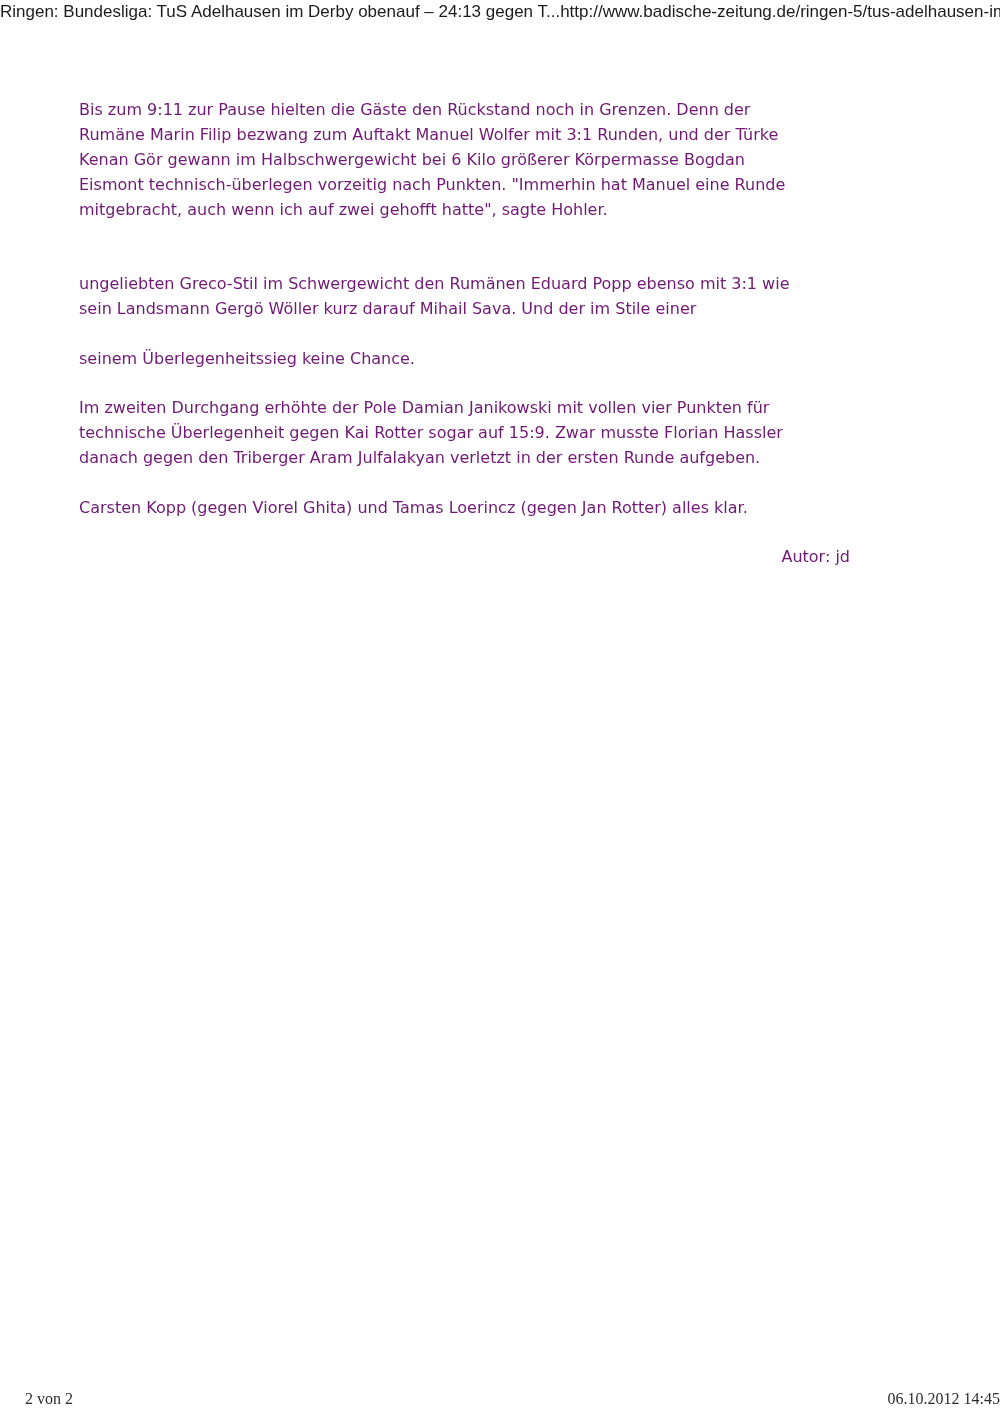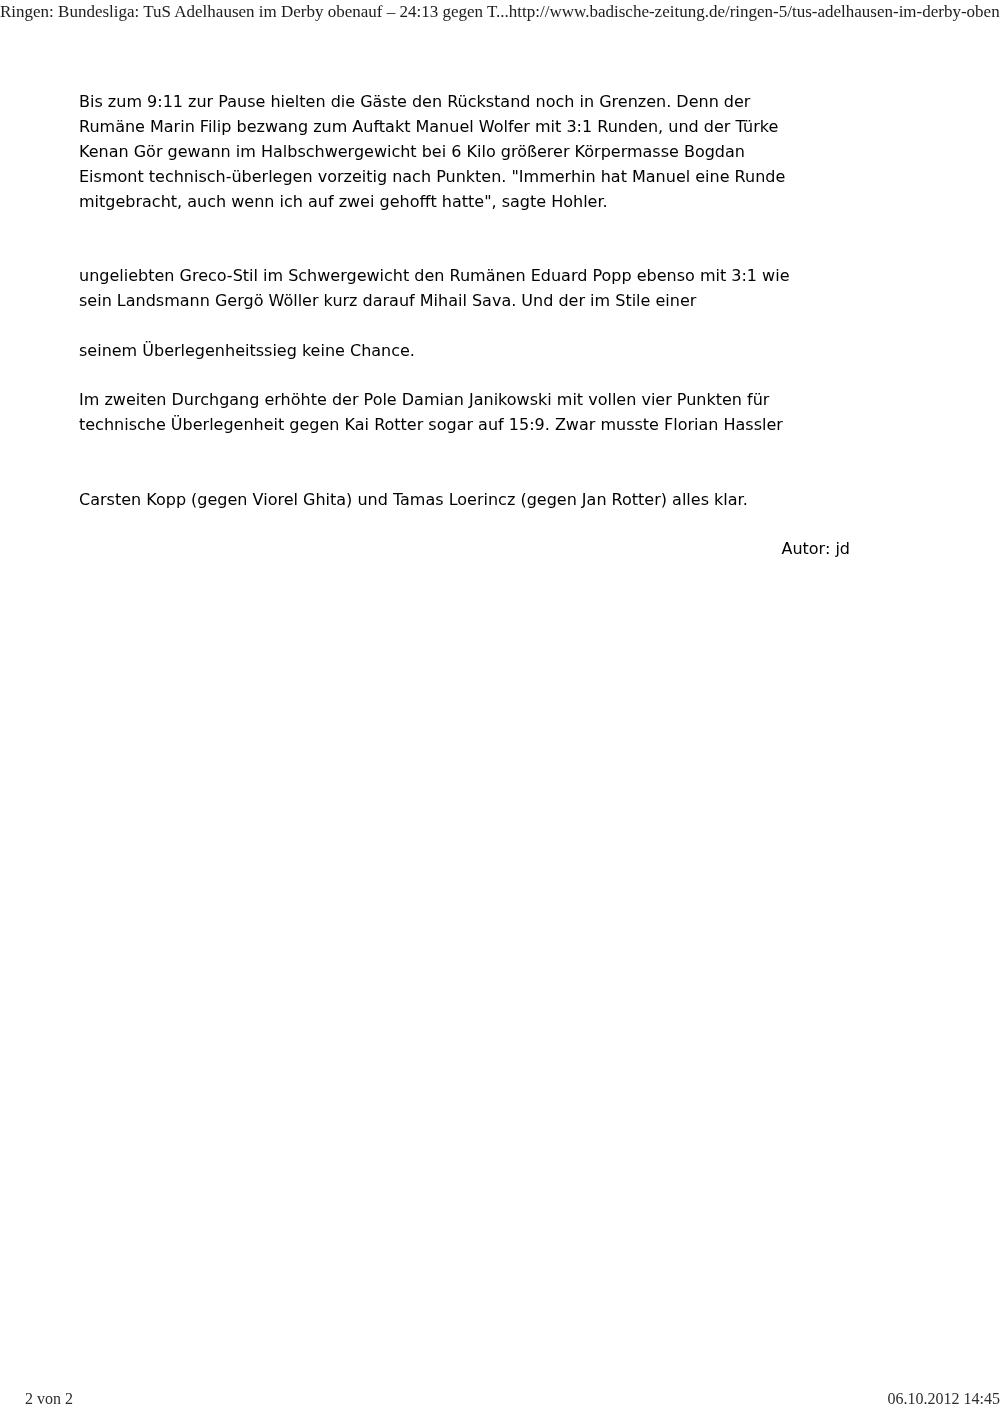--- a/index.html
+++ b/index.html
@@ -11,35 +11,35 @@
     position: relative;
     overflow: hidden;
   }
   .print-header {
     position: absolute;
     top: 2px;
     left: 0;
     width: 1000px;
     display: flex;
     justify-content: space-between;
-    font-family: Liberation Serif, serif;
+    font-family: Liberation Sans, sans-serif;
     font-size: 17px;
     color: #1c1c1c;
     white-space: nowrap;
     text-align: center;
   }
   .article-body {
     position: absolute;
     left: 79px;
-    top: 89px;
+    top: 97px;
     width: 771px;
     font-family: "DejaVu Sans", sans-serif;
     font-size: 16px;
     line-height: 25px;
-    color: #000000;
+    color: #701a75;
   }
   .article-body p {
     margin: 0 0 24px 0;
   }
   .text-line { white-space: nowrap; }
   .author-line {
     text-align: right;
     margin-top: 0;
   }
   .print-footer {
@@ -74,21 +74,21 @@
   <p>
     <br>
     <span class="text-line">ungeliebten Greco-Stil im Schwergewicht den Rumänen Eduard Popp ebenso mit 3:1 wie</span><br>
     <span class="text-line">sein Landsmann Gergö Wöller kurz darauf Mihail Sava. Und der im Stile einer</span><br>
     <br>
     <span class="text-line">seinem Überlegenheitssieg keine Chance.</span>
   </p>
   <p>
     <span class="text-line">Im zweiten Durchgang erhöhte der Pole Damian Janikowski mit vollen vier Punkten für</span><br>
     <span class="text-line">technische Überlegenheit gegen Kai Rotter sogar auf 15:9. Zwar musste Florian Hassler</span><br>
-    <br>
+    <span class="text-line">danach gegen den Triberger Aram Julfalakyan verletzt in der ersten Runde aufgeben.</span><br>
     <br>
     <span class="text-line">Carsten Kopp (gegen Viorel Ghita) und Tamas Loerincz (gegen Jan Rotter) alles klar.</span>
   </p>
   <p class="author-line">Autor: jd</p>
 </div>
 
 <div class="print-footer">
   <span>2 von 2</span>
   <span>06.10.2012 14:45</span>
 </div>

